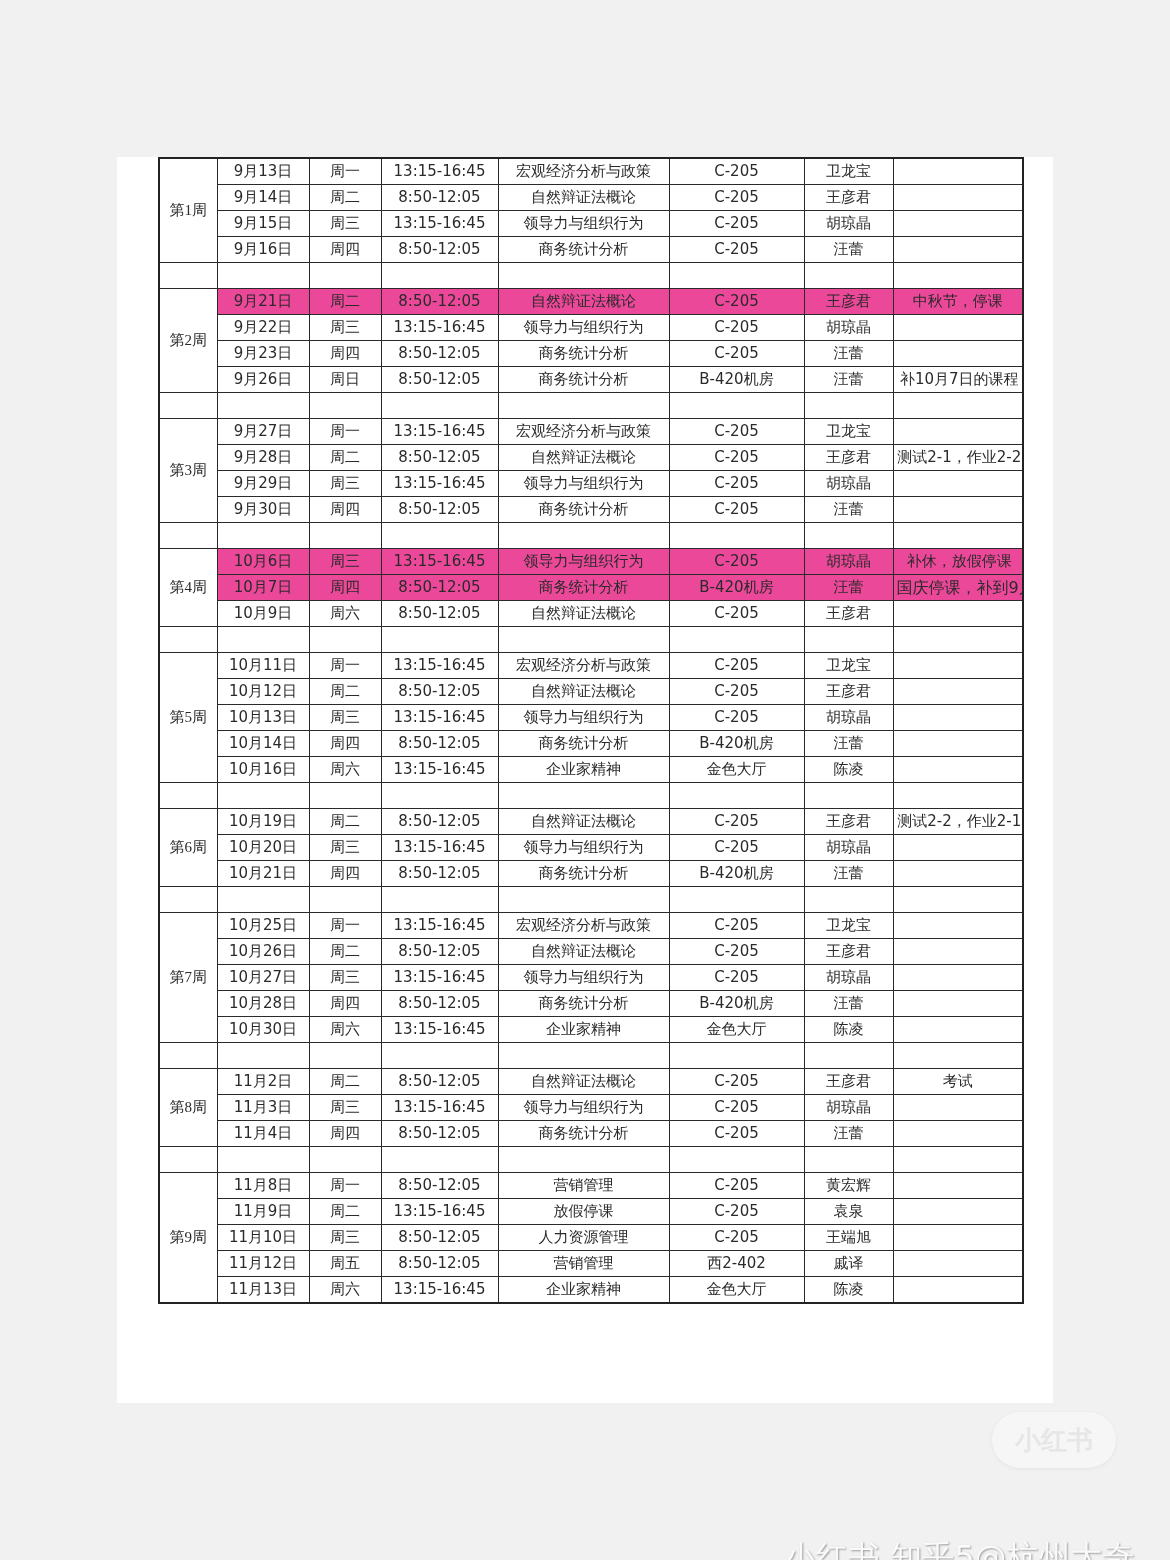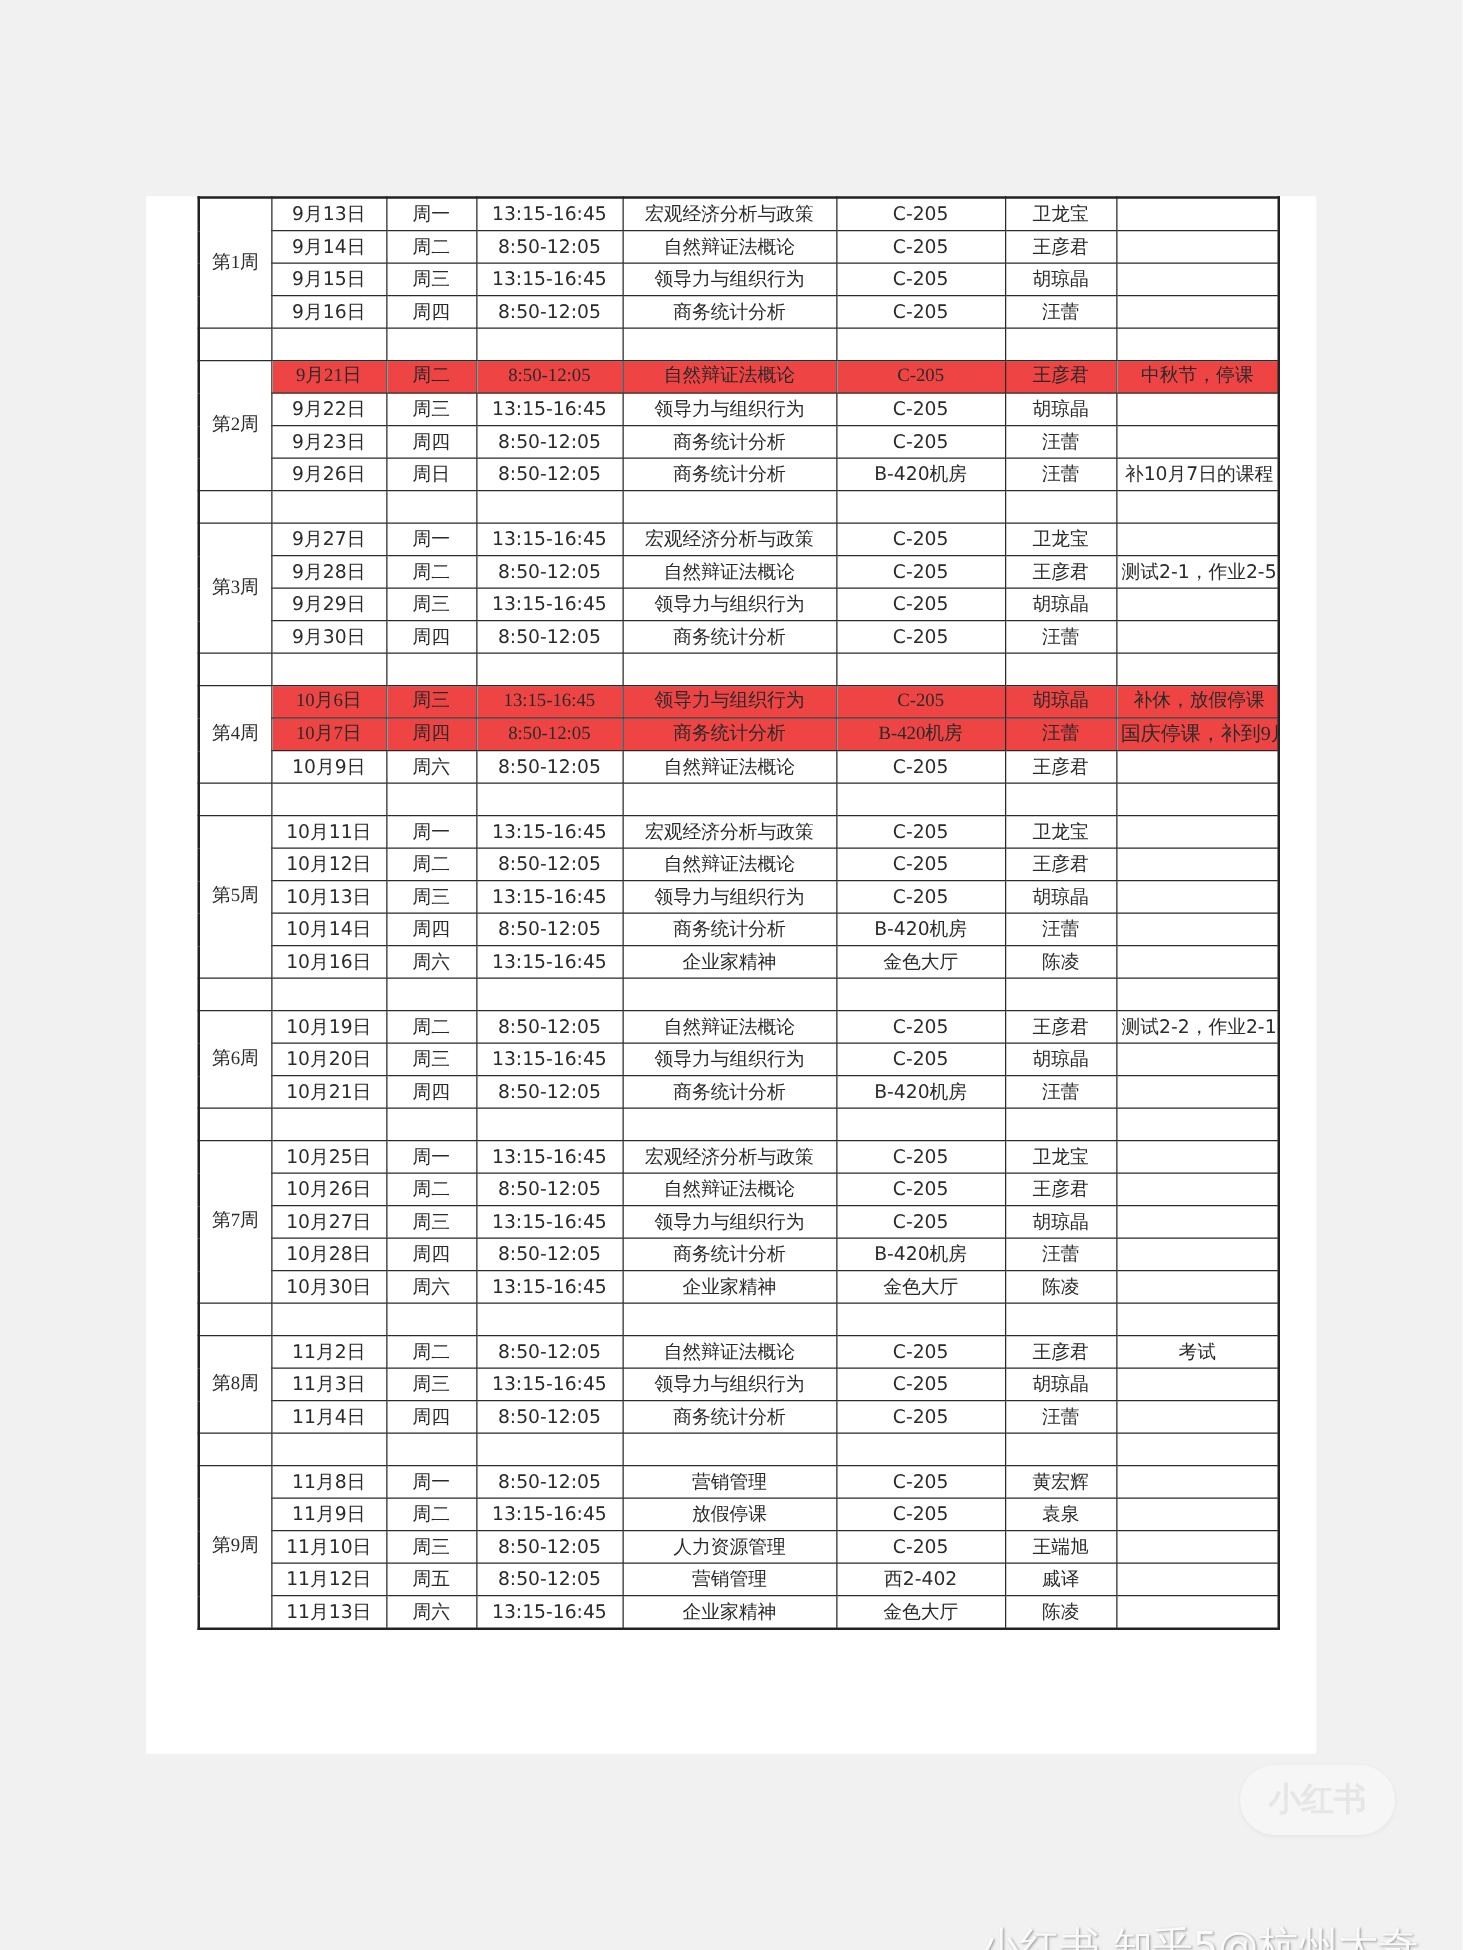--- a/index.html
+++ b/index.html
@@ -27,21 +27,21 @@
     height: 25px;
     padding: 0;
     text-align: center;
     font-size: 15px;
     line-height: 25px;
     white-space: nowrap;
     overflow: hidden;
     color: #2a2a2a;
   }
   table.schedule td.week { font-size: 15px; font-family: Liberation Serif, serif; }
-  table.schedule tr.shaded td.s { background: #ef4444; font-family: Liberation Serif, serif; }
+  table.schedule tr.shaded td.s { background: #ec4899; }
   table.schedule td.note { font-size: 15px; }
   table.schedule td.note.small { font-size: 16px; }
   table.schedule td.note.left { text-align: center; padding-left: 3px; }
   .wm-badge {
     position: absolute; left: 992px; top: 1412px;
     width: 124px; height: 56px; border-radius: 28px;
     background: #f6f6f6;
     box-shadow: 0 1px 4px rgba(0,0,0,0.06);
     color: #e6e6e6; font-weight: bold; font-size: 26px;
     line-height: 56px; text-align: center;
@@ -174,21 +174,21 @@
         <td class="s">卫龙宝</td>
         <td class="s note"></td>
       </tr>
       <tr>
         <td class="s">9月28日</td>
         <td class="s">周二</td>
         <td class="s">8:50-12:05</td>
         <td class="s">自然辩证法概论</td>
         <td class="s">C-205</td>
         <td class="s">王彦君</td>
-        <td class="s note left">测试2-1，作业2-5</td>
+        <td class="s note left">测试2-1，作业2-2</td>
       </tr>
       <tr>
         <td class="s">9月29日</td>
         <td class="s">周三</td>
         <td class="s">13:15-16:45</td>
         <td class="s">领导力与组织行为</td>
         <td class="s">C-205</td>
         <td class="s">胡琼晶</td>
         <td class="s note"></td>
       </tr>

